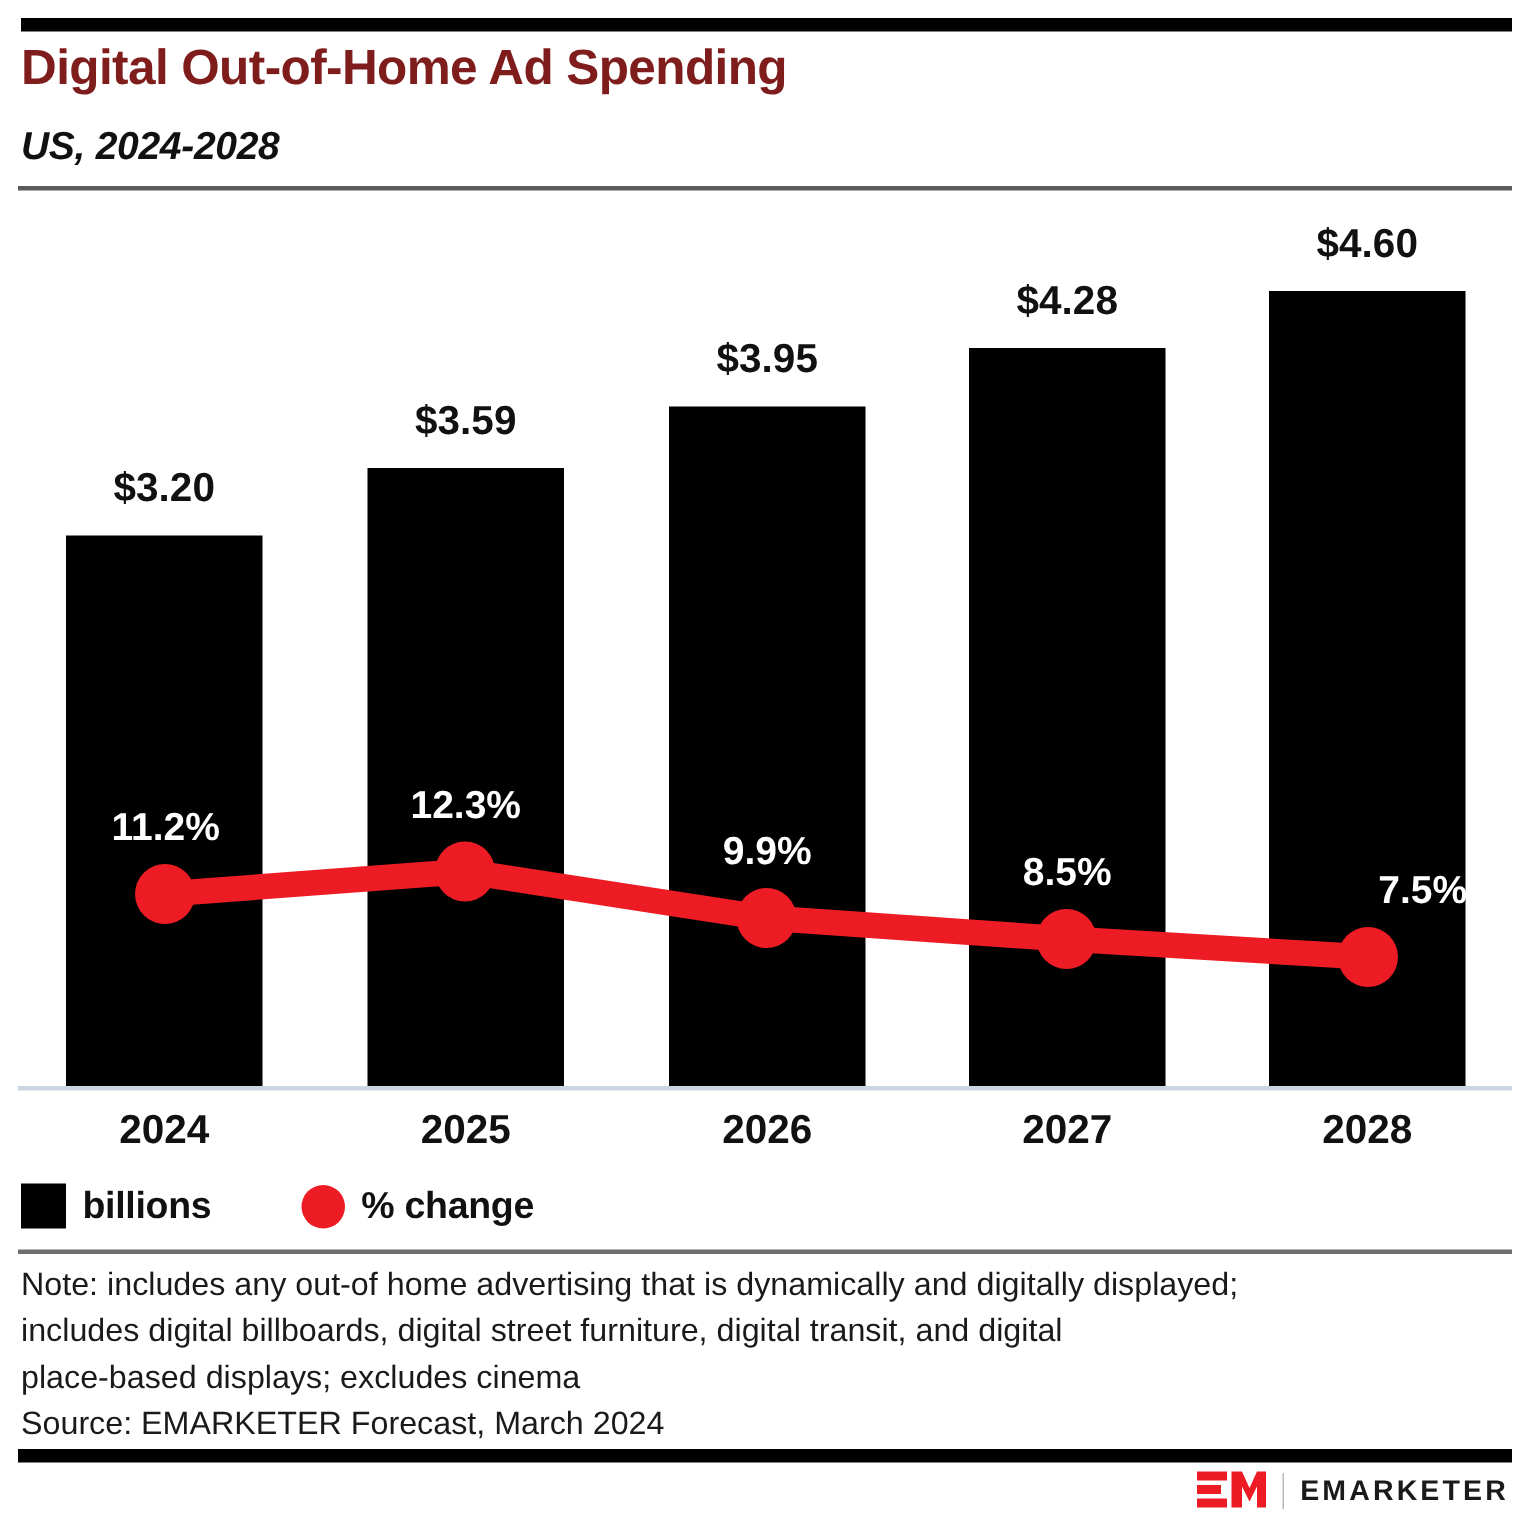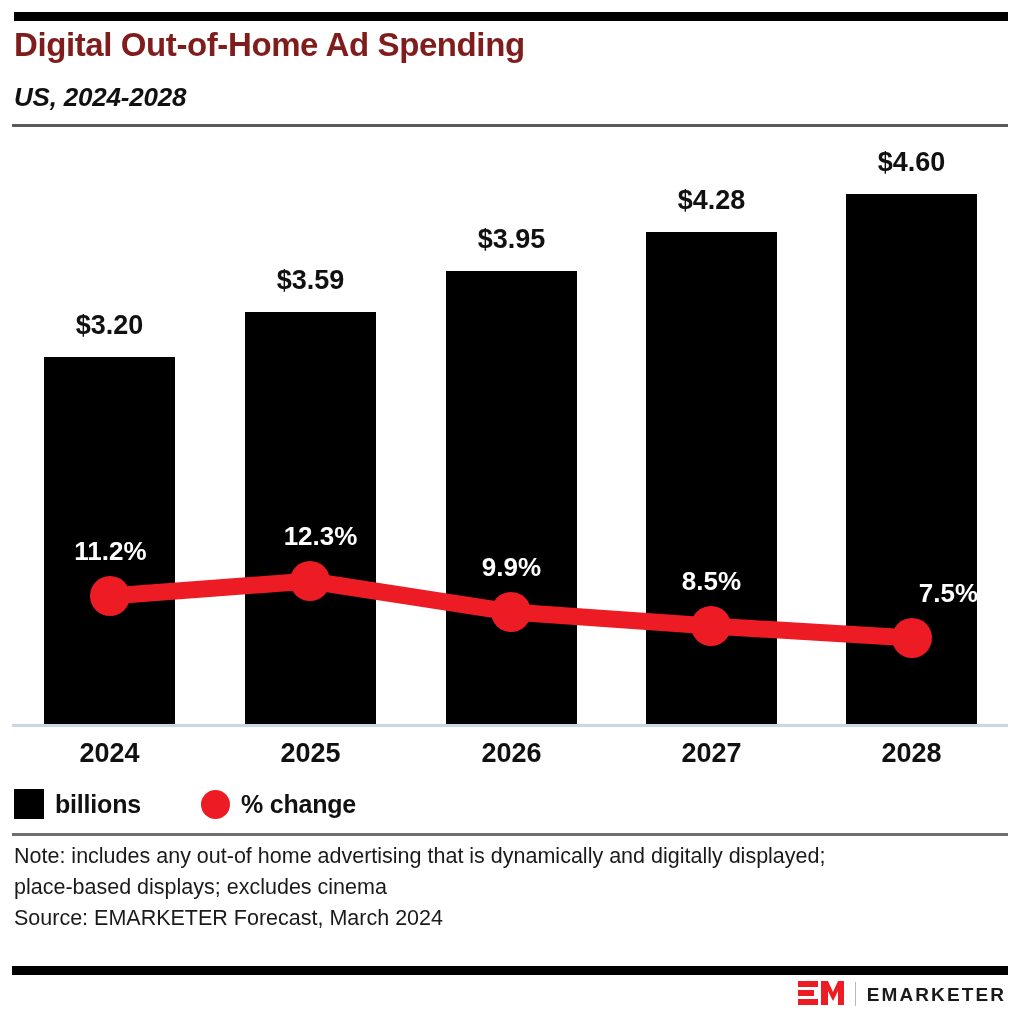--- a/index.html
+++ b/index.html
@@ -244,41 +244,42 @@
     <svg class="line-svg" viewBox="0 0 1020 1016">
       <polyline points="110,596 310,581 511,612 711,626 912,638" fill="none" stroke="#ED1C24" stroke-width="17" stroke-linecap="round" stroke-linejoin="round"></polyline>
       <circle cx="110" cy="596" r="20" fill="#ED1C24"></circle>
       <circle cx="310" cy="581" r="20" fill="#ED1C24"></circle>
       <circle cx="511" cy="612" r="20" fill="#ED1C24"></circle>
       <circle cx="711" cy="626" r="20" fill="#ED1C24"></circle>
       <circle cx="912" cy="638" r="20" fill="#ED1C24"></circle>
     </svg>
 
     <div class="pct-label" style="left:45px;  top:536px; width:131px;">11.2%</div>
-    <div class="pct-label" style="left:255px; top:521px; width:131px;">12.3%</div>
+    <div class="pct-label" style="left:245px; top:521px; width:131px;">12.3%</div>
     <div class="pct-label" style="left:446px; top:552px; width:131px;">9.9%</div>
     <div class="pct-label" style="left:646px; top:566px; width:131px;">8.5%</div>
     <div class="pct-label" style="left:847px; top:578px; width:131px;padding-left:36px;">7.5%</div>
   </div>
 
   <div class="legend">
     <div class="legend-item">
       <span class="legend-swatch-square"></span>
       <span class="legend-text">billions</span>
     </div>
     <div class="legend-item" style="margin-left:32px;">
       <span class="legend-swatch-circle"></span>
       <span class="legend-text">% change</span>
     </div>
   </div>
 
   <div class="legend-rule"></div>
 
   <div class="notes">
     <div class="note-line">Note: includes any out-of home advertising that is dynamically and digitally displayed;</div>
+    <div class="note-line">includes digital billboards, digital street furniture, digital transit, and digital</div>
     <div class="note-line">place-based displays; excludes cinema</div>
     <div class="source-line">Source: EMARKETER Forecast, March 2024</div>
   </div>
 
   <div class="bottom-rule"></div>
 
   <div class="footer-brand">
     <svg class="em-mark" width="46" height="26" viewBox="0 0 46 26">
       <rect x="0" y="1" width="20" height="6" fill="#ED1C24"></rect>
       <rect x="0" y="10" width="16" height="6" fill="#ED1C24"></rect>

